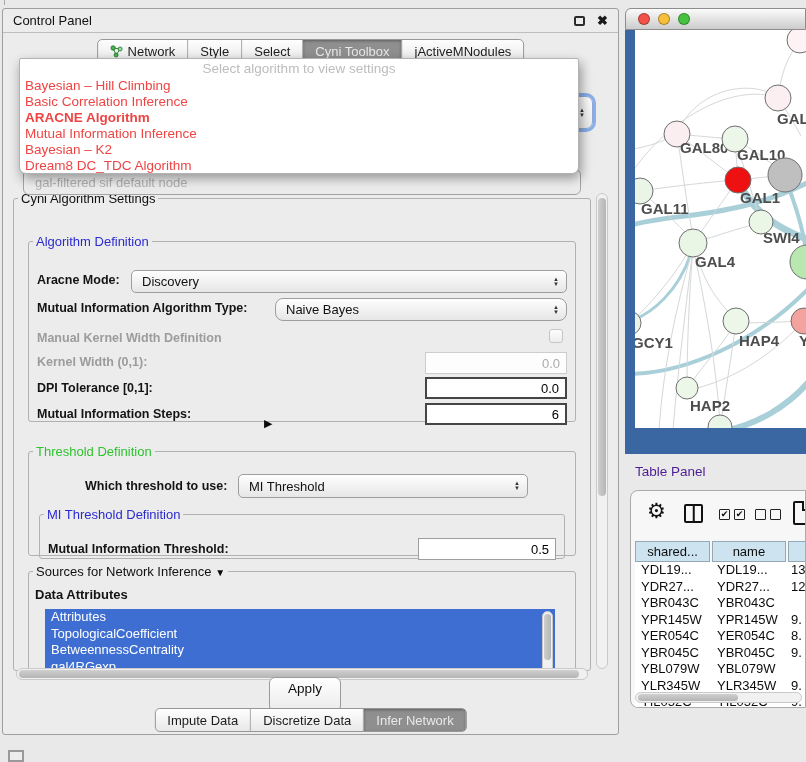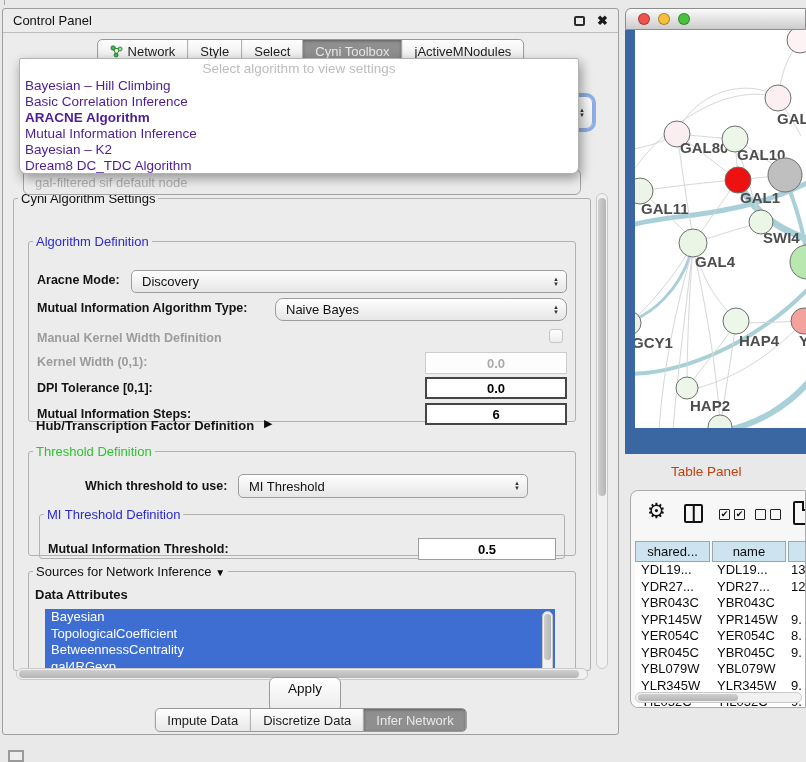--- a/index.html
+++ b/index.html
@@ -31,38 +31,38 @@
     box-shadow:0 0 0 3px rgba(110,160,235,.8); z-index:4; }
   .combo-frag2 { position:absolute; left:20px; top:160px; width:558px; height:26px;
     border:1px solid #a4a4a4; border-radius:6px; background:linear-gradient(#fcfcfc,#e9e9e9);
     display:flex; align-items:center; padding-left:11px; font-size:13px; color:#b3b3b3; z-index:4; }
 
   
   .popup { position:absolute; left:16px; top:49px; width:560px; height:116px; background:#fff;
     border:1px solid #b2b2b2; border-radius:2px 2px 7px 7px; box-shadow:2px 5px 12px rgba(0,0,0,.4);
     z-index:20; padding-top:1px; }
   .popup-header { text-align:center; color:#bcbcbc; font-size:13.5px; height:18px; line-height:18px; }
-  .popup-item { font-size:13.5px; height:16px; line-height:16px; padding-left:5px; color:#4c1d95; }
+  .popup-item { font-size:13.5px; height:16px; line-height:16px; padding-left:5px; color:#ef4444; }
   .popup-item.bold { font-weight:bold; }
 
   
   fieldset { border:1px solid #b1b1b1; border-radius:3px; position:absolute; }
   legend { font-size:13px; padding:0 3px; margin-left:4px; white-space:nowrap; }
   .settings-group { left:10px; top:182px; width:578px; height:480px; background:#ececec; }
   .lg-blue > legend { color:#2a2ad0; }
   .lg-green > legend { color:#2ec22e; }
   .row-label { position:absolute; font-size:12.5px; font-weight:bold; color:#141414; white-space:nowrap; }
   .row-label.disabled { color:#9c9c9c; }
   .combo { position:absolute; height:23px; border:1px solid #9e9e9e; border-radius:5px;
     background:linear-gradient(#fefefe,#e6e6e6); display:flex; align-items:center;
     padding:0 22px 0 10px; font-size:13px; color:#111; }
   .stepper { position:absolute; right:7px; top:50%; transform:translateY(-50%);
     display:flex; flex-direction:column; align-items:center; font-size:6px; line-height:5px; color:#333; }
-  .tfield { position:absolute; height:22px; font-size:13px; text-align:center; padding:8px 6px;
-    background:#fff; border:2px solid #454545; font-family:"Liberation Sans",sans-serif;font-weight:bold; }
+  .tfield { position:absolute; height:22px; font-size:13px; text-align:right; padding:8px 6px;
+    background:#fff; border:2px solid #454545; font-family:"Liberation Sans",sans-serif; }
   .tfield.soft { border:1px solid #9e9e9e; }
   .tfield.disabled { border:1px solid #cdcdcd; color:#ababab; background:#fdfdfd; }
   .chk { position:absolute; width:14px; height:14px; border:1px solid #c5c5c5; border-radius:3px;
     background:linear-gradient(#fdfdfd,#ededed); }
   .tri { font-size:11px; color:#0a0a0a; }
   .attr-list { position:absolute; background:#3e6ed2; overflow:hidden; }
   .attr-item { color:#fff; font-size:13px; height:16.5px; line-height:16.5px; padding-left:6px; }
   .vsb { position:absolute; background:#f1f1f1; border:1px solid #c9c9c9; border-radius:6px; }
   .vsb .thumb { position:absolute; left:1px; right:1px; background:linear-gradient(90deg,#cfcfcf,#b5b5b5); border-radius:5px; }
   .hsb { position:absolute; background:#f1f1f1; border:1px solid #c9c9c9; border-radius:6px; }
@@ -74,21 +74,21 @@
   
   .net-window { position:absolute; left:625px; top:8px; width:181px; height:446px; }
   .net-titlebar { position:absolute; left:0; top:0; right:0; height:22px;
     background:linear-gradient(#fbfbfb,#cccccc); border:1px solid #8d8d8d; border-radius:6px 0 0 0;
     display:flex; align-items:center; padding-left:12px; gap:8px; }
   .light { width:12px; height:12px; border-radius:50%; border:1px solid rgba(0,0,0,.3); }
   .net-frame { position:absolute; left:0; top:22px; right:0; bottom:0; background:#3a66a2; }
   .net-canvas { position:absolute; left:10px; top:0; right:0; height:398px; background:#fff; overflow:hidden;font-weight:bold; }
 
   
-  .table-title { position:absolute; left:671px; top:464px; font-size:13.5px; color:#c2410c; }
+  .table-title { position:absolute; left:635px; top:464px; font-size:13.5px; color:#4c1d95; }
   .table-panel { position:absolute; left:630px; top:490px; width:176px; height:218px; background:#f7f7f7;
     border:1px solid #ababab; border-radius:8px 0 0 8px; overflow:hidden; }
   .tp-toolbar { position:absolute; left:0; top:0; right:0; height:46px; }
   .gear-glyph { position:absolute; left:16px; top:8px; font-size:21px; color:#121212; }
   .cols-ico { position:absolute; left:53px; top:13px; width:19px; height:19px; border:2.5px solid #111; border-radius:2px; }
   .cols-ico::after { content:""; position:absolute; left:50%; top:0; bottom:0; width:2.5px; background:#111; transform:translateX(-50%); }
   .cb { width:11px; height:11px; border:1.5px solid #222; border-radius:1px; display:inline-block;
     font-size:9px; line-height:9px; text-align:center; color:#111; }
   .cb-pair { position:absolute; top:18px; display:flex; gap:4px; }
   .file-ico { position:absolute; left:162px; top:10px; width:19px; height:24px; border:2.5px solid #111; border-radius:2px; background:#f7f7f7; }
@@ -191,21 +191,20 @@
       <span class="row-label disabled" style="left:8px; top:82px;">Manual Kernel Width Definition</span>
       <span class="chk" style="right:12px; top:80px;"></span>
       <span class="row-label disabled" style="left:8px; top:106px;">Kernel Width (0,1):</span>
       <input class="tfield disabled" style="right: 8px; top: 103px; width: 142px;" readonly="" value="0.0">
       <span class="row-label" style="left:8px; top:132px;">DPI Tolerance [0,1]:</span>
       <input class="tfield" style="right: 8px; top: 128px; width: 142px;" value="0.0">
       <span class="row-label" style="left:8px; top:158px;">Mutual Information Steps:</span>
       <input class="tfield" style="right: 8px; top: 154px; width: 142px;" value="6">
     </fieldset>
 
-    <span class="row-label" style="left:22px; top:212px; font-size:13px;">Hub/Transcription Factor Definition</span>
     <span class="tri" style="position:absolute; left:250px; top:211px;">▶</span>
 
     <fieldset class="lg-green" style="left:14px; top:238px; width:548px; height:112px;">
       <legend>Threshold Definition</legend>
       <span class="row-label" style="left:56px; top:20px;">Which threshold to use:</span>
       <div class="combo" style="left:209px; top:15px; width:290px; height:24px;">
         <span>MI Threshold</span>
         <span class="stepper">
             <span>▲</span>
             <span>▼</span>
@@ -215,21 +214,21 @@
         <legend>MI Threshold Definition</legend>
         <span class="row-label" style="left:8px; top:20px;">Mutual Information Threshold:</span>
         <input class="tfield soft" style="right: 8px; top: 16px; width: 138px;" value="0.5">
       </fieldset>
     </fieldset>
 
     <fieldset style="left:14px; top:358px; width:548px; height:112px; overflow:hidden;">
       <legend><span>Sources for Network Inference</span> <span class="tri" style="font-size:10px;">▼</span></legend>
       <span class="row-label" style="left:6px; top:8px; font-size:13px;">Data Attributes</span>
       <div class="attr-list" style="left:16px; top:30px; width:510px; height:70px;" id="attr-list">
-        <div class="attr-item">Bayesian</div>
+        <div class="attr-item">Attributes</div>
           <div class="attr-item">TopologicalCoefficient</div>
           <div class="attr-item">BetweennessCentrality</div>
           <div class="attr-item">gal4RGexp</div>
           <div class="vsb" style="right:2px; top:2px; bottom:2px; width:11px;">
           <div class="thumb" style="top:2px; height:46px;"></div>
         </div>
       </div>
     </fieldset>
 
     <div class="hsb" style="left:2px; top:462px; width:572px; height:12px;">

